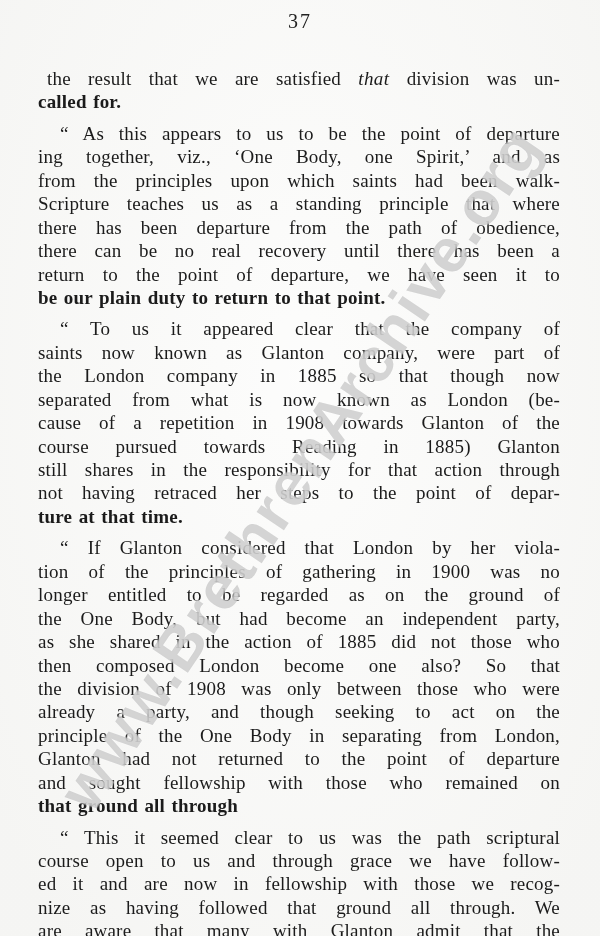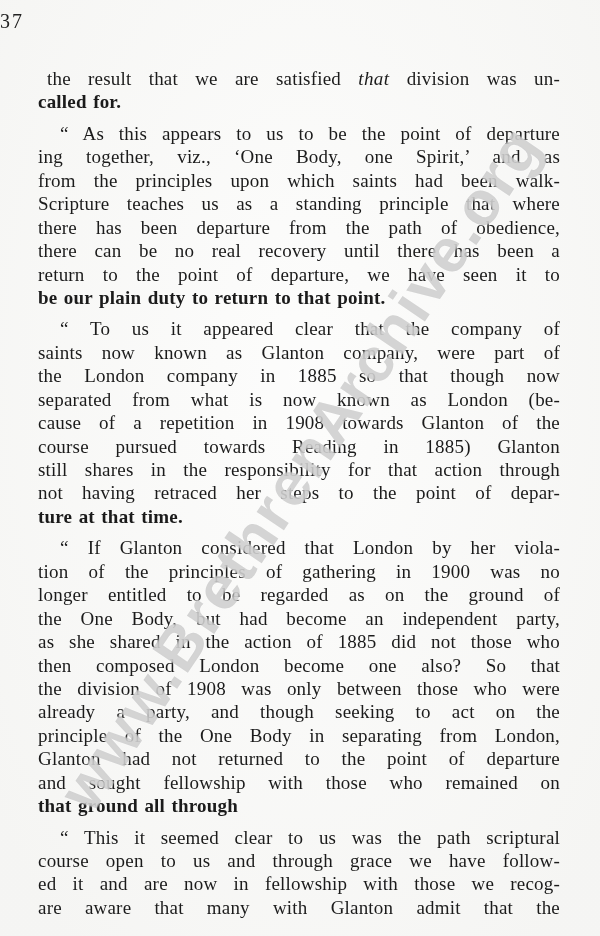--- a/index.html
+++ b/index.html
@@ -20,20 +20,21 @@
     inset: 0;
     background:
       radial-gradient(ellipse at 50% 40%, rgba(255,255,255,0.6), rgba(0,0,0,0.015) 90%),
       #f9f9f7;
   }
   .page-number {
     position: absolute;
     top: 10px;
     left: 0;
     width: 100%;
+    text-align: center;
     font-size: 20px;
     letter-spacing: 2px;
     color: #222;
   }
   .text-block {
     position: absolute;
     top: 59px;
     left: 30px;
     width: 538px;
     font-size: 19px;
@@ -122,18 +123,19 @@
         <div class="line">already a party, and though seeking to act on the</div>
         <div class="line">principle of the One Body in separating from London,</div>
         <div class="line">Glanton had not returned to the point of departure</div>
         <div class="line">and sought fellowship with those who remained on</div>
         <div class="line last">that ground all through</div>
       </div>
       <div class="paragraph indent">
         <div class="line">“ This it seemed clear to us was the path scriptural</div>
         <div class="line">course open to us and through grace we have follow-</div>
         <div class="line">ed it and are now in fellowship with those we recog-</div>
+        <div class="line">nize as having followed that ground all through.  We</div>
         <div class="line">are aware that many with Glanton admit that the</div>
       </div>
     </div>
 
   <div class="watermark">www.BrethrenArchive.org</div>
 </div>
 
 </body></html>

